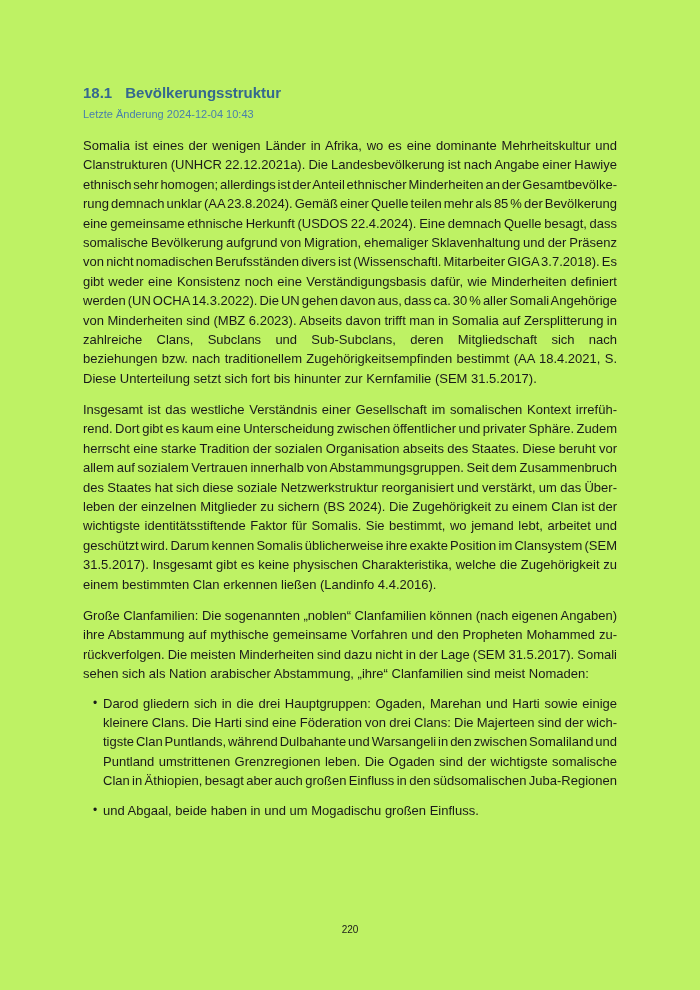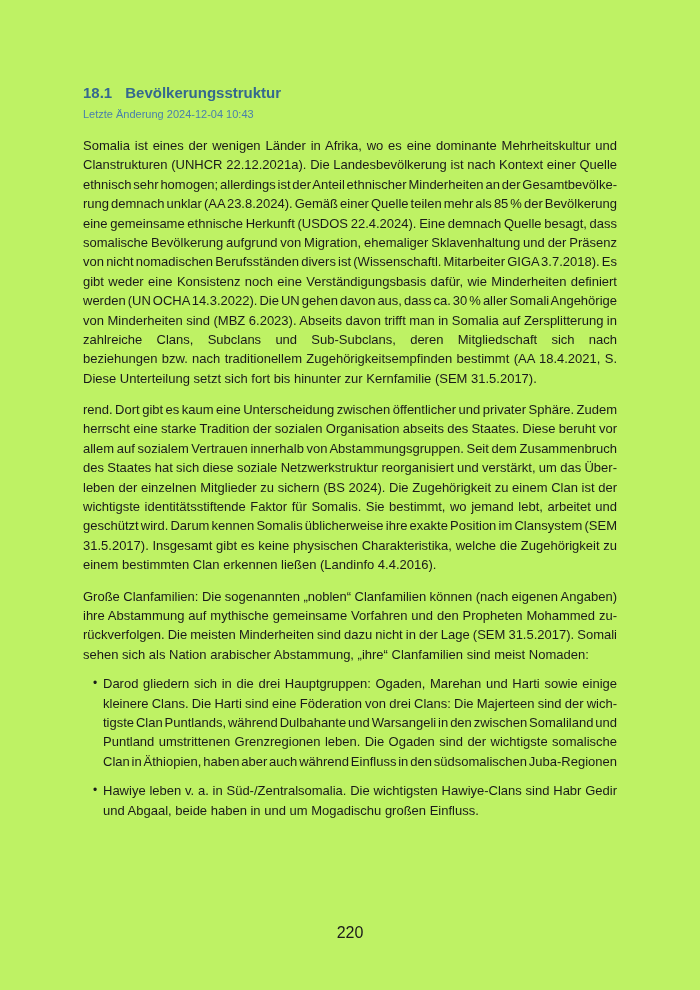--- a/index.html
+++ b/index.html
@@ -72,51 +72,52 @@
     padding-bottom: 11px;
     cursor: pointer;
   }
   .seg-bold { font-weight: 400; }
   .page-number {
     position: absolute;
     left: 0;
     right: 0;
     top: 924px;
     text-align: center;
-    font-size: 16px;
+    font-size: 10px;
     color: var(--body-color);
   }
 </style>
 </head>
 <body>
 
 <div class="page" style="--heading-color: #35688F; --subtitle-color: #4A80AB; --body-color: #1A1A1A; --underline-color: #8C8C8C; background: #bef264;">
   <div class="content">
     <div class="heading">
       <span class="heading-number">18.1</span>
       <span class="heading-title">Bevölkerungsstruktur</span>
     </div>
     <div class="subtitle">Letzte Änderung 2024-12-04 10:43</div>
     <div class="blocks" id="doc-blocks">
         <div class="block block-paragraph first">
           <div class="line"><span>Somalia ist eines der wenigen Länder in Afrika, wo es eine dominante Mehrheitskultur und</span></div>
-          <div class="line"><span>Clanstrukturen (</span><span class="seg-link">UNHCR 22.12.2021a</span><span>). Die Landesbevölkerung ist nach Kontext einer Quelle</span></div>
+          <div class="line"><span>Clanstrukturen (</span><span class="seg-link">UNHCR 22.12.2021a</span><span>). Die Landesbevölkerung ist nach Angabe einer Hawiye</span></div>
           <div class="line"><span>ethnisch sehr homogen; allerdings ist der Anteil ethnischer Minderheiten an der Gesamtbevölke-</span></div>
           <div class="line"><span>rung demnach unklar (</span><span class="seg-link">AA 23.8.2024</span><span>). Gemäß einer Quelle teilen mehr als 85 % der Bevölkerung</span></div>
           <div class="line"><span>eine gemeinsame ethnische Herkunft (</span><span class="seg-link">USDOS 22.4.2024</span><span>). Eine demnach Quelle besagt, dass die</span></div>
           <div class="line"><span>somalische Bevölkerung aufgrund von Migration, ehemaliger Sklavenhaltung und der Präsenz</span></div>
           <div class="line"><span>von nicht nomadischen Berufsständen divers ist (</span><span class="seg-link">Wissenschaftl. Mitarbeiter GIGA 3.7.2018</span><span>). Es</span></div>
           <div class="line"><span>gibt weder eine Konsistenz noch eine Verständigungsbasis dafür, wie Minderheiten definiert</span></div>
           <div class="line"><span>werden (</span><span class="seg-link">UN OCHA 14.3.2022</span><span>). Die UN gehen davon aus, dass ca. 30 % aller Somali Angehörige</span></div>
           <div class="line"><span>von Minderheiten sind (</span><span class="seg-link">MBZ 6.2023</span><span>). Abseits davon trifft man in Somalia auf Zersplitterung in</span></div>
           <div class="line"><span>zahlreiche Clans, Subclans und Sub-Subclans, deren Mitgliedschaft sich nach Verwandtschafts-</span></div>
           <div class="line"><span>beziehungen bzw. nach traditionellem Zugehörigkeitsempfinden bestimmt (</span><span class="seg-link">AA 18.4.2021</span><span>, S. 12).</span></div>
           <div class="line last"><span>Diese Unterteilung setzt sich fort bis hinunter zur Kernfamilie (</span><span class="seg-link">SEM 31.5.2017</span><span>).</span></div>
         </div>
         <div class="block block-paragraph">
+          <div class="line"><span>Insgesamt ist das westliche Verständnis einer Gesellschaft im somalischen Kontext irrefüh-</span></div>
           <div class="line"><span>rend. Dort gibt es kaum eine Unterscheidung zwischen öffentlicher und privater Sphäre. Zudem</span></div>
           <div class="line"><span>herrscht eine starke Tradition der sozialen Organisation abseits des Staates. Diese beruht vor</span></div>
           <div class="line"><span>allem auf sozialem Vertrauen innerhalb von Abstammungsgruppen. Seit dem Zusammenbruch</span></div>
           <div class="line"><span>des Staates hat sich diese soziale Netzwerkstruktur reorganisiert und verstärkt, um das Über-</span></div>
           <div class="line"><span>leben der einzelnen Mitglieder zu sichern (</span><span class="seg-link">BS 2024</span><span>). Die Zugehörigkeit zu einem Clan ist der</span></div>
           <div class="line"><span>wichtigste identitätsstiftende Faktor für Somalis. Sie bestimmt, wo jemand lebt, arbeitet und</span></div>
           <div class="line"><span>geschützt wird. Darum kennen Somalis üblicherweise ihre exakte Position im Clansystem (</span><span class="seg-link">SEM</span></div>
           <div class="line"><span class="seg-link">31.5.2017</span><span>). Insgesamt gibt es keine physischen Charakteristika, welche die Zugehörigkeit zu</span></div>
           <div class="line last"><span>einem bestimmten Clan erkennen ließen (</span><span class="seg-link">Landinfo 4.4.2016</span><span>).</span></div>
         </div>
@@ -125,23 +126,22 @@
           <div class="line"><span>ihre Abstammung auf mythische gemeinsame Vorfahren und den Propheten Mohammed zu-</span></div>
           <div class="line"><span>rückverfolgen. Die meisten Minderheiten sind dazu nicht in der Lage (</span><span class="seg-link">SEM 31.5.2017</span><span>). Somali</span></div>
           <div class="line last"><span>sehen sich als Nation arabischer Abstammung, „ihre“ Clanfamilien sind meist Nomaden:</span></div>
         </div>
         <div class="block block-bullet">
           <span class="bullet-dot">•</span>
           <div class="line"><span>Darod gliedern sich in die drei Hauptgruppen: Ogaden, Marehan und Harti sowie einige</span></div>
           <div class="line"><span>kleinere Clans. Die Harti sind eine Föderation von drei Clans: Die Majerteen sind der wich-</span></div>
           <div class="line"><span>tigste Clan Puntlands, während Dulbahante und Warsangeli in den zwischen Somaliland und</span></div>
           <div class="line"><span>Puntland umstrittenen Grenzregionen leben. Die Ogaden sind der wichtigste somalische</span></div>
-          <div class="line"><span>Clan in Äthiopien, haben aber auch während Einfluss in den südsomalischen Juba-Regionen</span></div>
+          <div class="line"><span>Clan in Äthiopien, besagt aber auch großen Einfluss in den südsomalischen Juba-Regionen</span></div>
         </div>
         <div class="block block-bullet">
           <span class="bullet-dot">•</span>
-          <div class="line"><span>Hawiye leben v. a. in Süd-/Zentralsomalia. Die wichtigsten Hawiye-Clans sind Habr Gedir</span></div>
           <div class="line last"><span>und Abgaal, beide haben in und um Mogadischu großen Einfluss.</span></div>
         </div>
       </div>
   </div>
   <div class="page-number">220</div>
 </div>
 
 </body></html>

